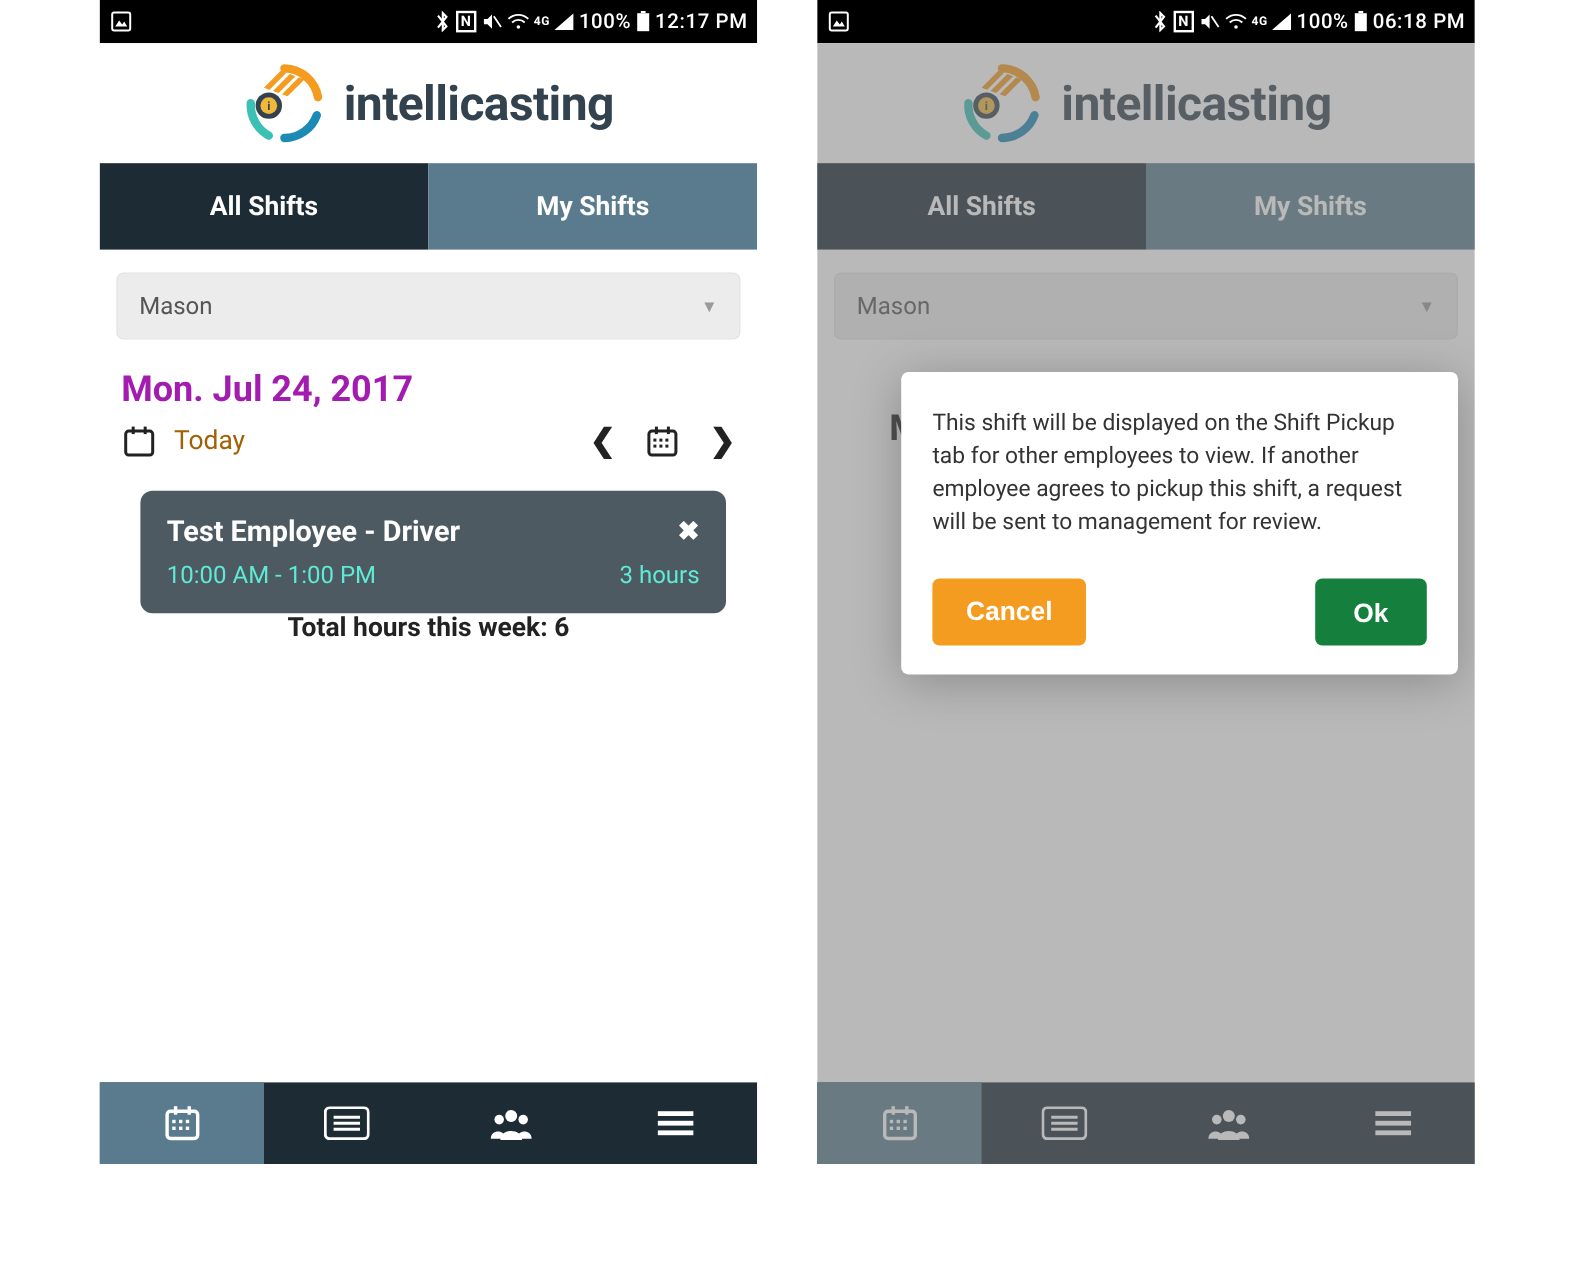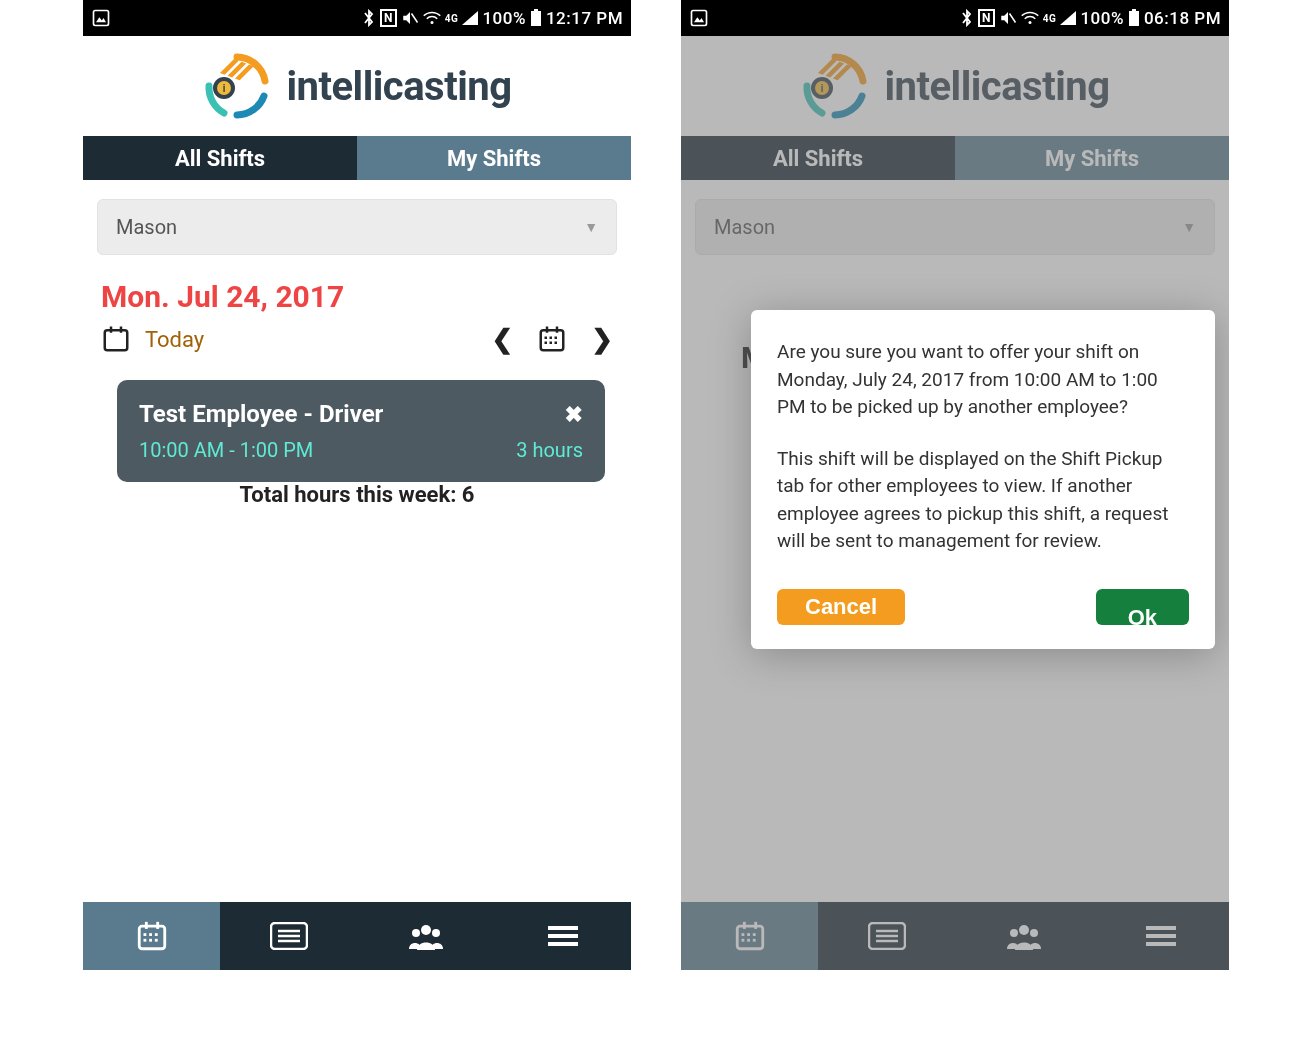--- a/index.html
+++ b/index.html
@@ -37,39 +37,39 @@
   .app-header {
     background: #fff;
     display: flex;
     align-items: center;
     justify-content: center;
     gap: 14px;
     height: 100px;
   }
   .logo { width: 70px; height: 70px; position: relative; }
   .brand { font-size: 40px; font-weight: 700; color: #33424f; letter-spacing: -.5px; }
-  .tabs { display: flex; height: 44px; }
+  .tabs { display: flex; height: 72px; }
   .tab { flex: 1; display: flex; align-items: center; justify-content: center; font-size: 22px; font-weight: 700; cursor: pointer; }
   .tab-all { background: #1d2b35; color: #fff; }
   .tab-my  { background: #5a7b8e; color: #fff; }
   .content { flex: 1; padding: 19px 14px 0 14px; }
   .select-box {
     background: #ececec;
     border-radius: 6px;
     height: 56px;
     display: flex;
     align-items: center;
     justify-content: space-between;
     padding: 0 18px;
     color: #555;
     font-size: 20px;
     border: 1px solid #e2e2e2;
   }
   .caret { color: #9a9a9a; font-size: 14px; }
-  .date-heading { font-size: 30px; font-weight: 700; color: #ef4444; margin: 24px 0 10px 4px; }
+  .date-heading { font-size: 30px; font-weight: 700; color: #a21caf; margin: 24px 0 10px 4px; }
   .date-nav { display: flex; align-items: center; gap: 14px; padding: 0 4px; }
   .date-nav .spacer { flex: 1; }
   .date-nav .label { font-size: 22px; color: #a16207; }
   .icon-btn { font-size: 26px; color: #222; cursor: pointer; }
   .shift-card {
     margin: 26px 12px 0 20px;
     background: #4e5a62;
     color: #fff;
     border-radius: 10px;
     padding: 20px 22px;
@@ -101,21 +101,21 @@
     top: 310px;
     left: 70px; right: 14px;
     background: #fff;
     border-radius: 6px;
     padding: 28px 26px 24px 26px;
     box-shadow: 0 6px 40px rgba(0,0,0,.25);
   }
   .dialog p { font-size: 19px; color: #333; line-height: 1.45; }
   .dialog p + p { margin-top: 24px; }
   .dialog-buttons { display: flex; justify-content: space-between; margin-top: 34px; }
-  .btn { border: none; border-radius: 6px; height: 36px; font-size: 22px; font-weight: 700; color: #fff; cursor: pointer; padding: 0 28px; }
+  .btn { border: none; border-radius: 6px; height: 56px; font-size: 22px; font-weight: 700; color: #fff; cursor: pointer; padding: 0 28px; }
   .btn-cancel { background: #f39c1f; }
   .btn-ok { background: #15803d; padding: 16px 32px; }
   .date-peek { position: absolute; top: 340px; left: 60px; font-size: 30px; font-weight: 700; color: #222; }
   svg { display: block; }
 </style>
 </head>
 <body>
 
 <div class="phone">
   <div class="status-bar">
@@ -399,20 +399,19 @@
           <rect y="2" width="30" height="4" fill="#fff"></rect>
           <rect y="10" width="30" height="4" fill="#fff"></rect>
           <rect y="18" width="30" height="4" fill="#fff"></rect>
         </svg>
     </div>
   </div>
 
   <div class="date-peek">M</div>
   <div class="dim-overlay"></div>
   <div class="dialog">
-    <p>Are you sure you want to offer your shift on Monday, July 24, 2017 from 10:00 AM to 1:00 PM to be picked up by another employee?</p>
     <p>This shift will be displayed on the Shift Pickup tab for other employees to view. If another employee agrees to pickup this shift, a request will be sent to management for review.</p>
     <div class="dialog-buttons">
       <button class="btn btn-cancel">Cancel</button>
       <button class="btn btn-ok">Ok</button>
     </div>
   </div>
 </div>
 
 </body></html>

